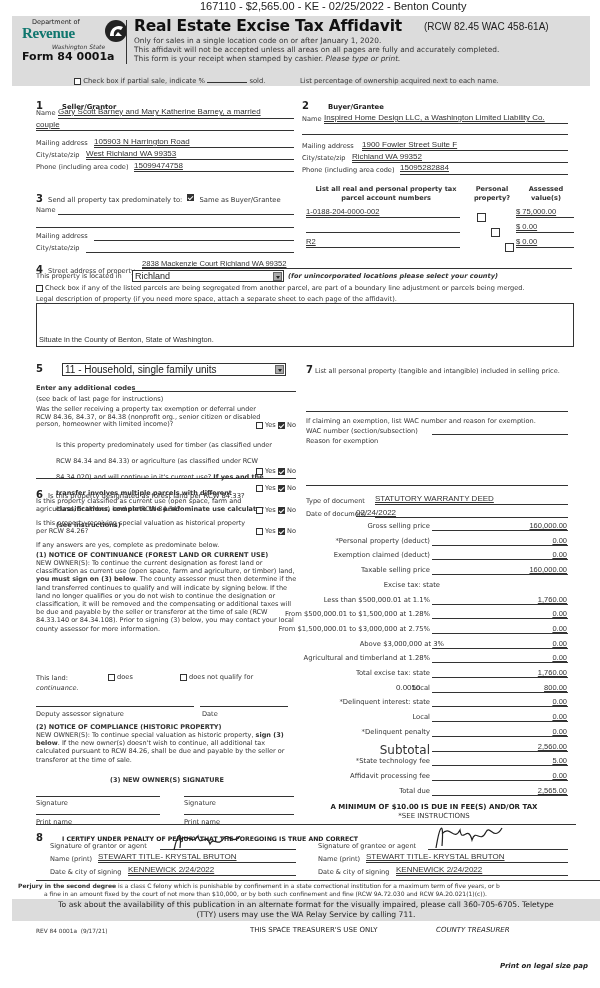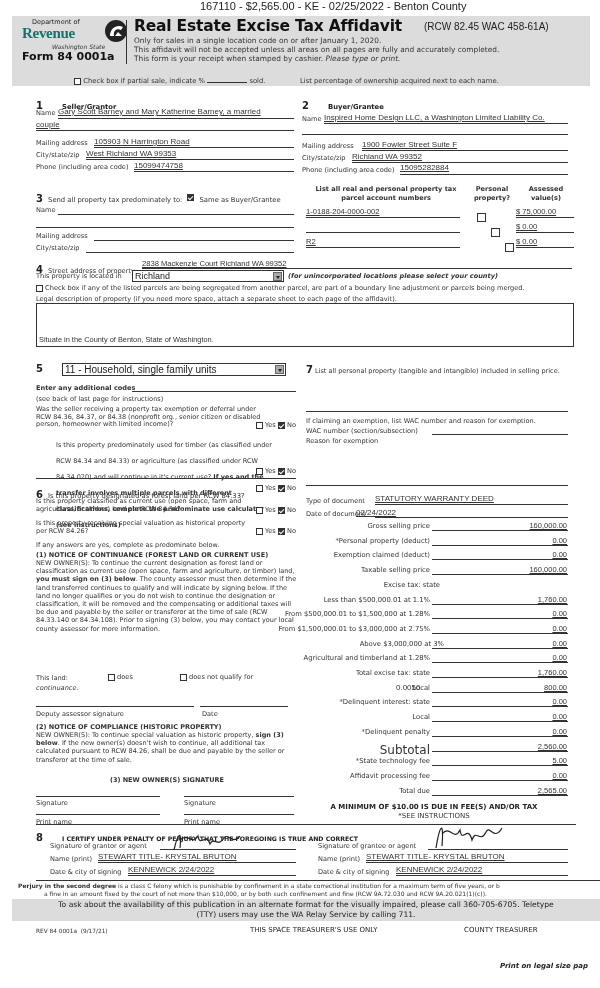--- a/index.html
+++ b/index.html
@@ -384,17 +384,17 @@
   <span>is a class C felony which is punishable by confinement in a state correctional institution for a maximum term of five years, or b</span>
 </div>
 <div class="abs" style="left:44px; top:890px; font-size:6px; color:#333; white-space:nowrap;">a fine in an amount fixed by the court of not more than $10,000, or by both such confinement and fine (RCW 9A.72.030 and RCW 9A.20.021(1)(c)).</div>
 
 <div class="abs grey" style="left:12px; top:899px; width:588px; height:22px;"></div>
 <div class="abs" style="left:12px; top:900px; width:588px; text-align:center; font-size:7.6px; color:#222; white-space:nowrap;">To ask about the availability of this publication in an alternate format for the visually impaired, please call 360-705-6705. Teletype</div>
 <div class="abs" style="left:12px; top:910px; width:588px; text-align:center; font-size:7.6px; color:#222; white-space:nowrap;">(TTY) users may use the WA Relay Service by calling 711.</div>
 
 <div class="abs" style="left:36px; top:928px; font-size:5.8px; color:#333; white-space:pre;">REV 84 0001a  (9/17/21)</div>
 <div class="abs" style="left:250px; top:926px; font-size:7px; color:#222; white-space:nowrap;">THIS SPACE TREASURER'S USE ONLY</div>
-<div class="abs" style="left:464px; top:926px; font-size:7px; color:#222; white-space:nowrap;">COUNTY TREASURER</div>
+<div class="abs" style="left:436px; top:926px; font-size:7px; color:#222; white-space:nowrap;font-style:italic;">COUNTY TREASURER</div>
 <div class="abs" style="left:500px; top:962px; font-size:7px; font-weight:bold; font-style:italic; color:#222; white-space:nowrap;">Print on legal size pap</div>
 
 
 
 
 </body></html>

